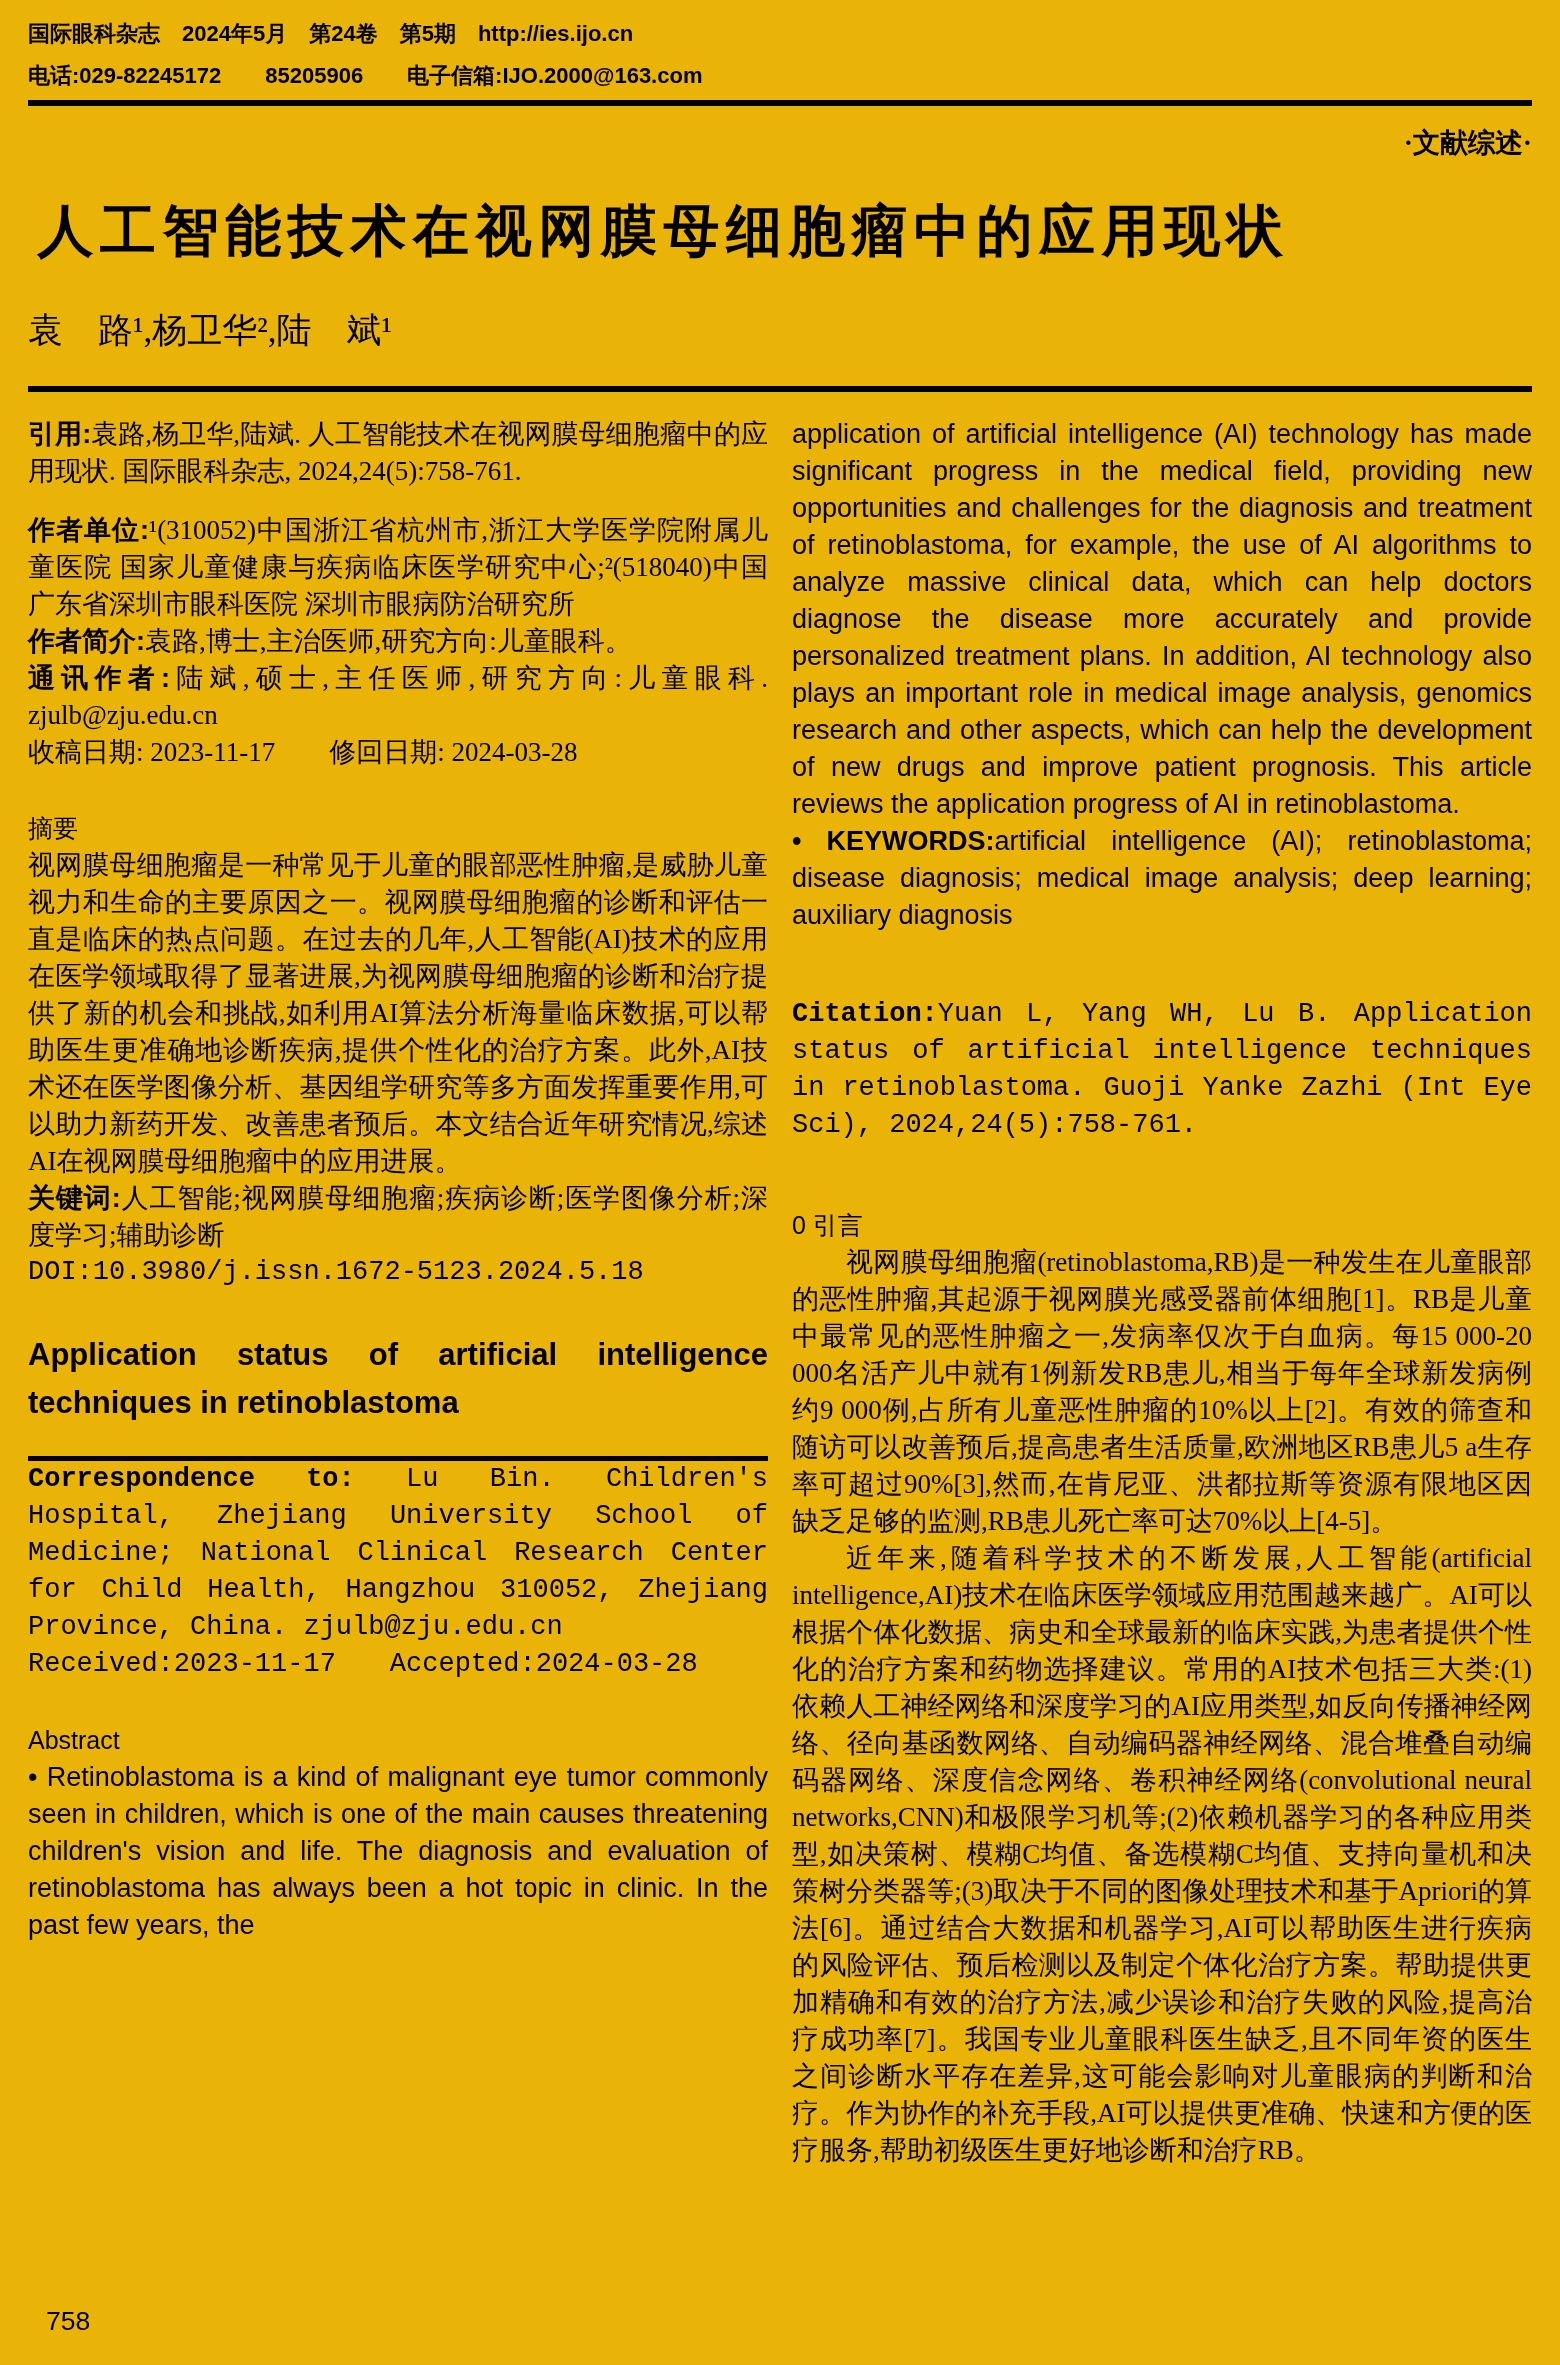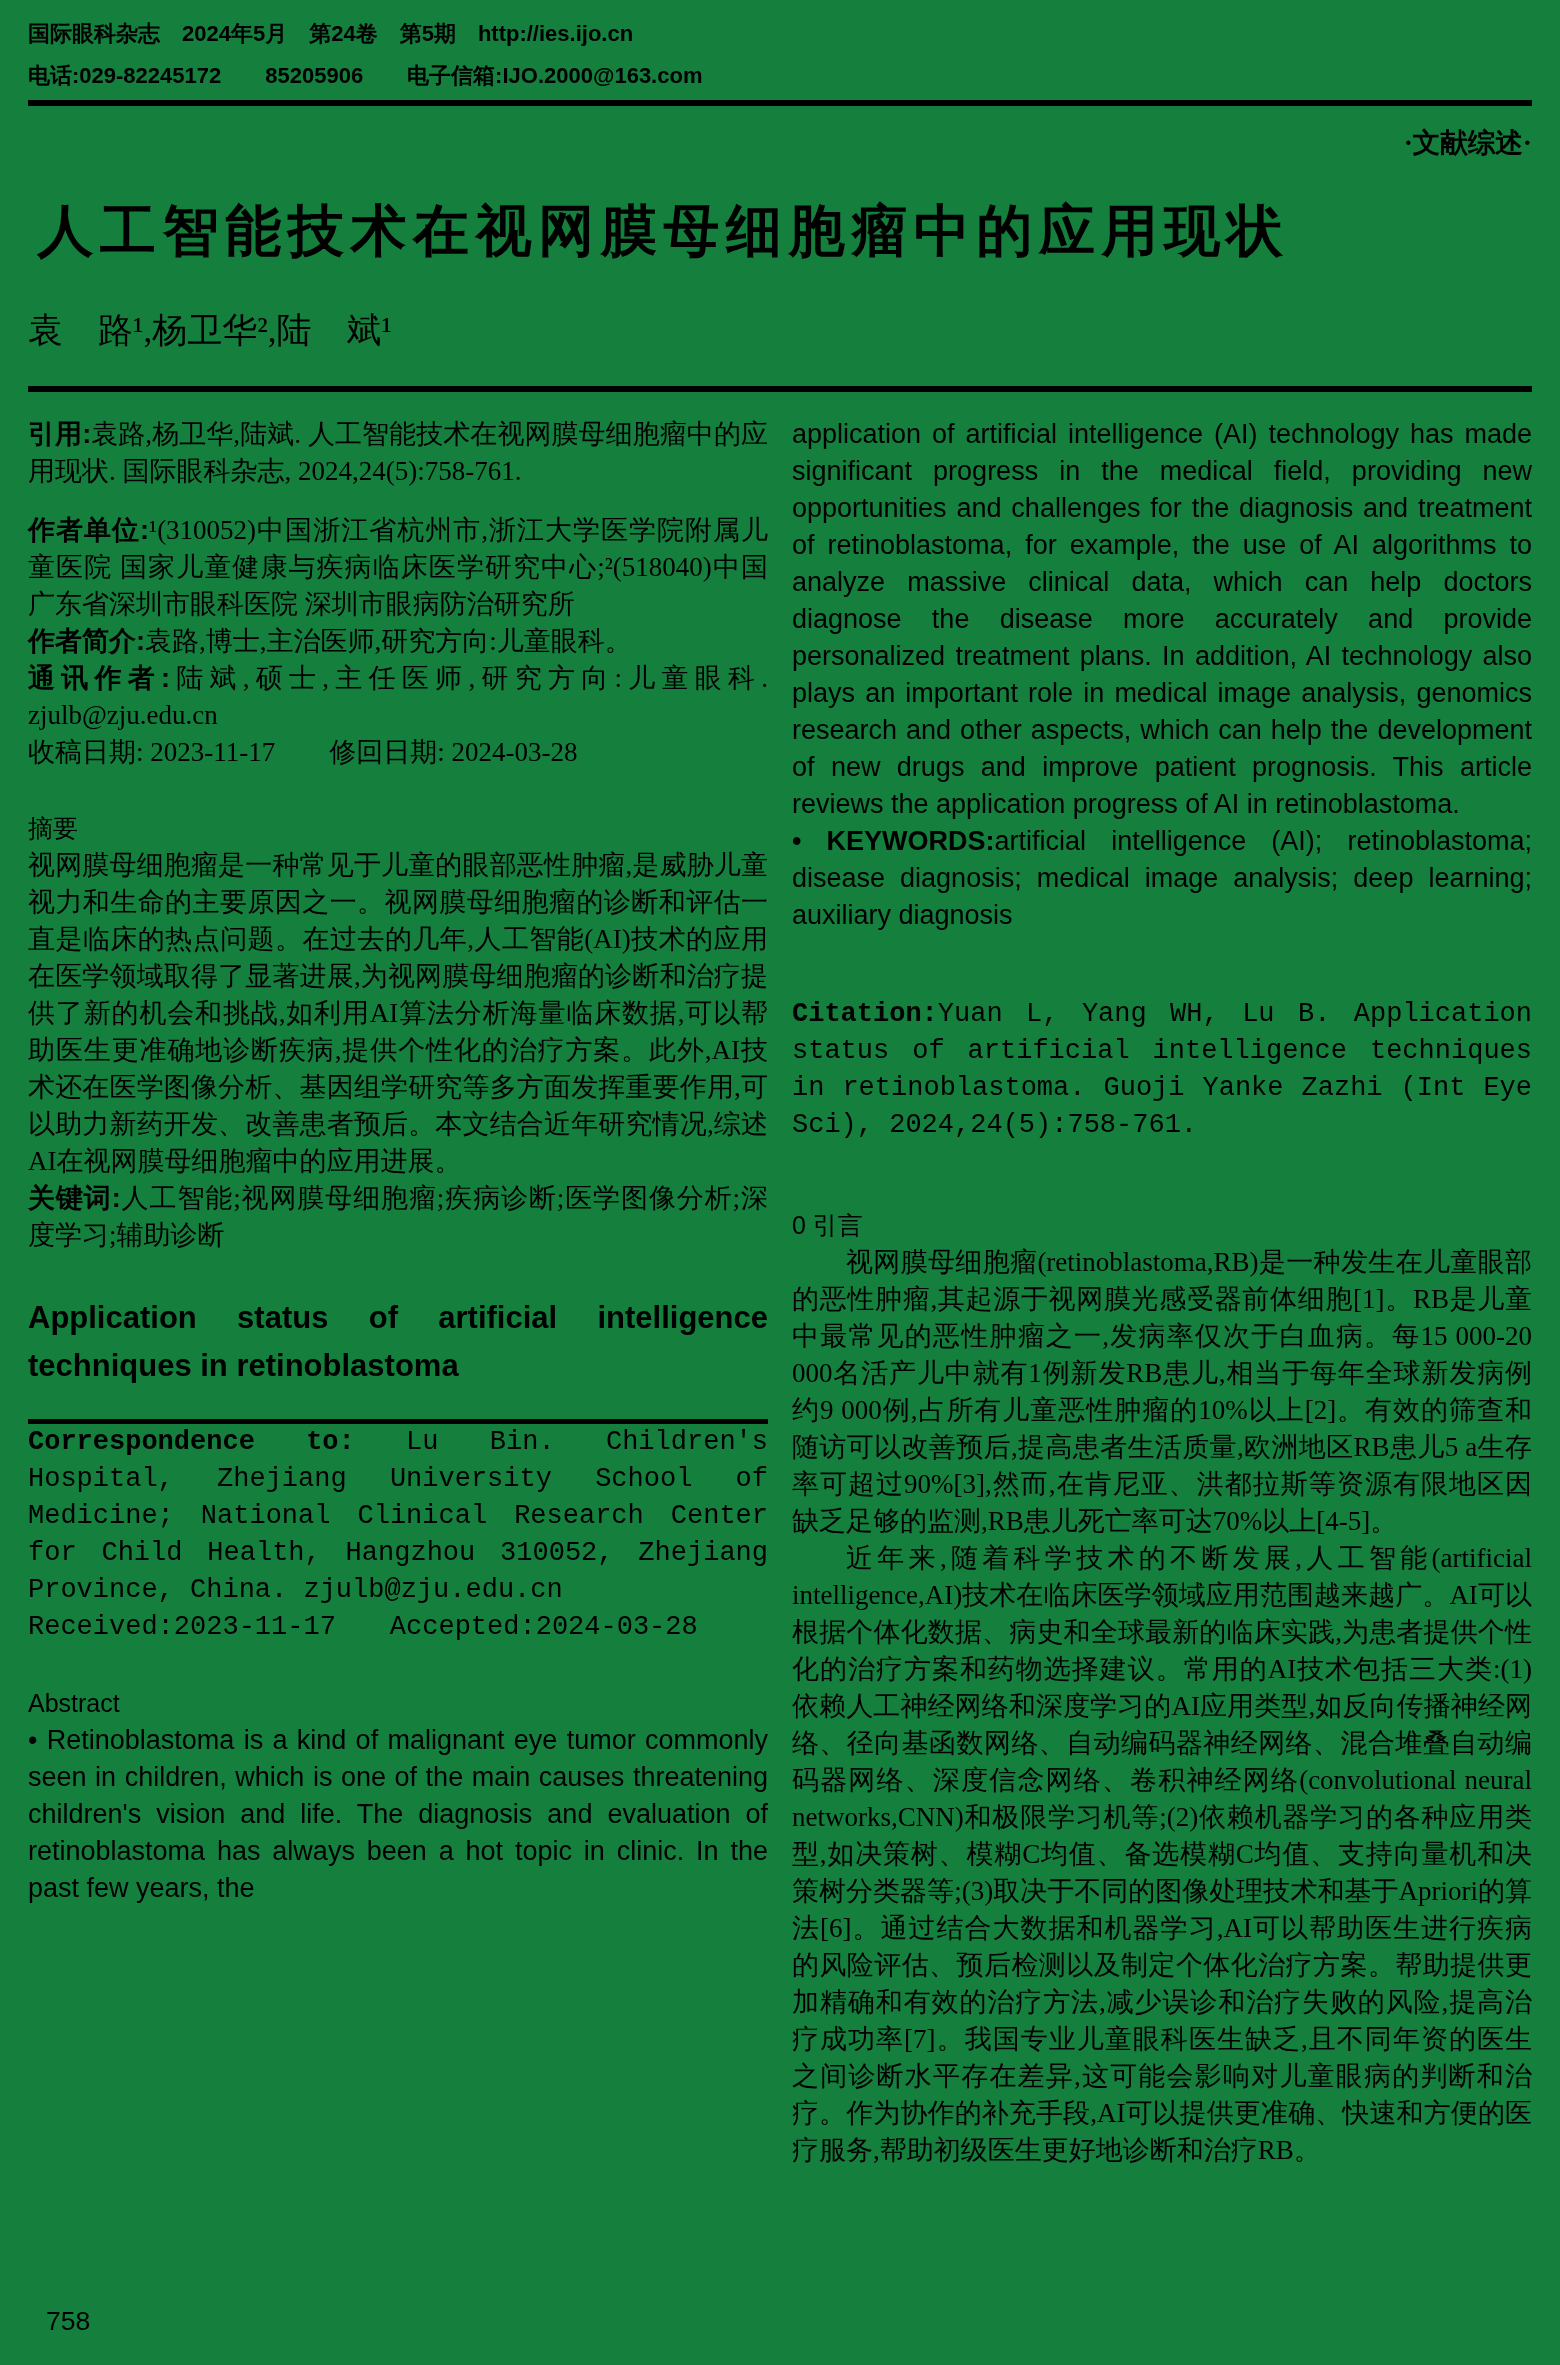--- a/index.html
+++ b/index.html
@@ -1,19 +1,19 @@
 <!DOCTYPE html>
 <html style="font-size:7.6px"><head>
 <meta charset="utf-8">
 <style>
   html,body { margin:0; padding:0; background:#888; }
   .page {
     position:relative;
     width:1560px; height:2366px;
-    background:#15803d;
+    background:#eab308;
     color:#000;
     overflow:hidden;
     margin:0 auto;
   }
   .inner { padding:0 28px; }
 
   
   .journal-header { padding-top:20px; }
   .header-line {
     font-family:"Liberation Sans", sans-serif;
@@ -151,20 +151,21 @@
         <p class="cn-body">收稿日期: 2023-11-17　　修回日期: 2024-03-28</p>
 
         <div class="heading-sans mt-m">摘要</div>
 
         <p class="cn-body">视网膜母细胞瘤是一种常见于儿童的眼部恶性肿瘤,是威胁儿童视力和生命的主要原因之一。视网膜母细胞瘤的诊断和评估一直是临床的热点问题。在过去的几年,人工智能(AI)技术的应用在医学领域取得了显著进展,为视网膜母细胞瘤的诊断和治疗提供了新的机会和挑战,如利用AI算法分析海量临床数据,可以帮助医生更准确地诊断疾病,提供个性化的治疗方案。此外,AI技术还在医学图像分析、基因组学研究等多方面发挥重要作用,可以助力新药开发、改善患者预后。本文结合近年研究情况,综述AI在视网膜母细胞瘤中的应用进展。</p>
 
         <p class="cn-body">
           <span class="label-bold">关键词:</span><span>人工智能;视网膜母细胞瘤;疾病诊断;医学图像分析;深度学习;辅助诊断</span>
         </p>
 
+        <p class="serif-body">DOI:10.3980/j.issn.1672-5123.2024.5.18</p>
 
         <h2 class="title-en">Application status of artificial intelligence techniques in retinoblastoma</h2>
 
 
         <div class="col-rule"></div>
 
 
         <p class="serif-body">
           <span class="label-bold-serif">Correspondence to:</span><span> Lu Bin. Children's Hospital, Zhejiang University School of Medicine; National Clinical Research Center for Child Health, Hangzhou 310052, Zhejiang Province, China. zjulb@zju.edu.cn</span>
         </p>

